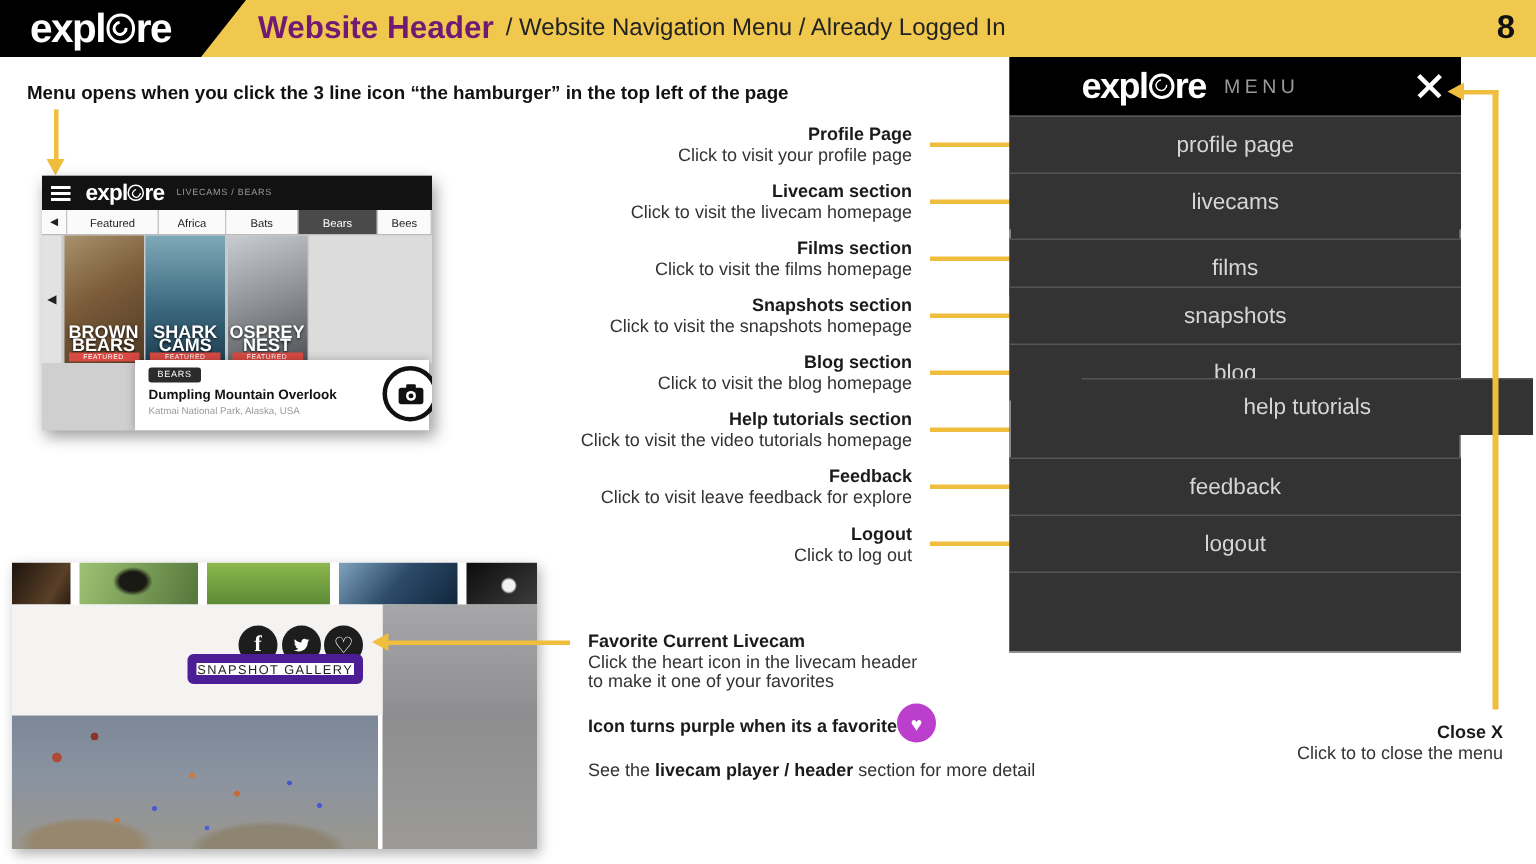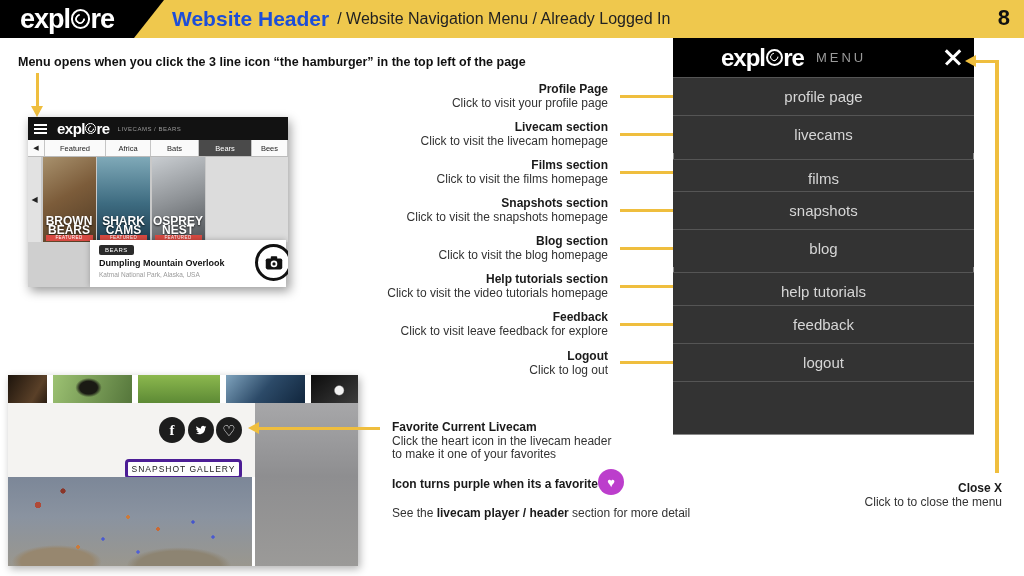--- a/index.html
+++ b/index.html
@@ -12,21 +12,21 @@
   #slide{position:relative;width:1024px;height:576px;background:#fff;overflow:hidden;}
 
   
   .topbar{position:absolute;left:0;top:0;width:1024px;height:38px;background:var(--yellow);}
   .logo-block{position:absolute;left:0;top:0;width:164px;height:38px;background:#000;
     clip-path:polygon(0 0,164px 0,134px 38px,0 38px);display:flex;align-items:center;padding-left:20px;}
   .logo-text{color:#fff;font-weight:bold;font-size:27px;letter-spacing:-1px;display:flex;align-items:center;}
   .logo-o{width:.72em;height:.72em;border:.085em solid #fff;border-radius:50%;position:relative;display:inline-block;margin:0 .02em;}
   .logo-o::after{content:'';position:absolute;inset:.1em;border:.075em solid #fff;border-radius:50%;border-top-color:transparent;transform:rotate(40deg);}
   .topbar-titles{position:absolute;left:172px;top:0;height:38px;display:flex;align-items:center;gap:8px;white-space:nowrap;}
-  .t-main{font-size:21px;font-weight:bold;color:#1d4ed8;}
+  .t-main{font-size:21px;font-weight:bold;color:#701a75;}
   .t-sub{font-size:16px;color:#222;}
   .pagenum{position:absolute;right:14px;top:5px;font-size:22px;font-weight:bold;color:#111;}
 
   
   .note-bold{font-size:12px;font-weight:bold;color:#1a1a1a;}
   .note{font-size:12px;color:#333;}
 
   .hamburger-note{position:absolute;left:18px;top:55px;font-size:12.5px;font-weight:bold;color:#111;}
 
   
@@ -108,21 +108,21 @@
   .th-water{width:80px;background:linear-gradient(130deg,#7fa3bd 0%,#2c4a68 50%,#11263d 100%);}
   .th-panda{width:48px;background:radial-gradient(circle 9px at 60% 55%,#f2f2f2 0 45%,transparent 60%),linear-gradient(140deg,#0c0c0c,#3c3c3c);}
   .shot2-gray{position:absolute;left:247px;top:28px;width:103px;height:163px;
     background:linear-gradient(180deg,#a7a7a9 0%,#8e8e90 45%,#9b9a98 100%);}
   .shot2-card{position:absolute;left:0;top:28px;width:247px;height:74px;background:#f4f3f1;}
   .soc{position:absolute;top:14px;width:26px;height:26px;border-radius:50%;background:#1d1d1d;
     display:flex;align-items:center;justify-content:center;color:#fff;}
   .soc-f{left:151px;font-weight:bold;font-size:15px;font-family:"Liberation Serif",serif;}
   .soc-t{left:180px;}
   .soc-h{left:208px;font-size:15px;line-height:1;}
-  .snap-btn{position:absolute;left:117px;top:56px;width:117px;height:20px;background:#fdfdfd;border:3px solid #4c1d95;
+  .snap-btn{position:absolute;left:117px;top:33px;width:117px;height:20px;background:#fdfdfd;border:6px solid #4c1d95;
     border-radius:4px;font-size:8.5px;letter-spacing:1px;color:#222;display:flex;align-items:center;justify-content:center;}
   .underwater{position:absolute;left:0;top:102px;width:244px;height:89px;background:
     radial-gradient(circle 5px at 30px 28px,#b04a38 0 60%,transparent 70%),
     radial-gradient(circle 4px at 55px 14px,#8a3528 0 60%,transparent 70%),
     radial-gradient(circle 3px at 120px 40px,#cc7a3a 0 60%,transparent 70%),
     radial-gradient(circle 3px at 150px 52px,#c96a35 0 60%,transparent 70%),
     radial-gradient(circle 2.5px at 185px 45px,#4455cc 0 60%,transparent 70%),
     radial-gradient(circle 2.5px at 205px 60px,#4a5ad0 0 60%,transparent 70%),
     radial-gradient(circle 2.5px at 95px 62px,#4a5ad0 0 60%,transparent 70%),
     radial-gradient(circle 3px at 70px 70px,#cc7a3a 0 60%,transparent 70%),
@@ -265,21 +265,21 @@
           <span>re</span>
         </span>
       <span class="menu-word">MENU</span>
       <div class="close-x"></div>
     </div>
     <div class="menu-item" style="top:39px;">profile page</div>
     <div class="menu-item" style="top:77px;">livecams</div>
     <div class="menu-item" style="top:115px;margin-top:6px;">films</div>
     <div class="menu-item" style="top:153px;">snapshots</div>
     <div class="menu-item" style="top:191px;">blog</div>
-    <div class="menu-item" style="top:234px;">help tutorials</div>
+    <div class="menu-item" style="top:214px;margin-left:48px;">help tutorials</div>
     <div class="menu-item" style="top:267px;">feedback</div>
     <div class="menu-item" style="top:305px;">logout</div>
     <div class="menu-fill"></div>
   </div>
 
   <div class="arr-l" style="left:975px;top:60px;width:24px;"></div>
   <div class="closeline-v"></div>
   <div class="close-note">
     <div class="note-bold">Close X</div>
     <div class="note">Click to to close the menu</div>

